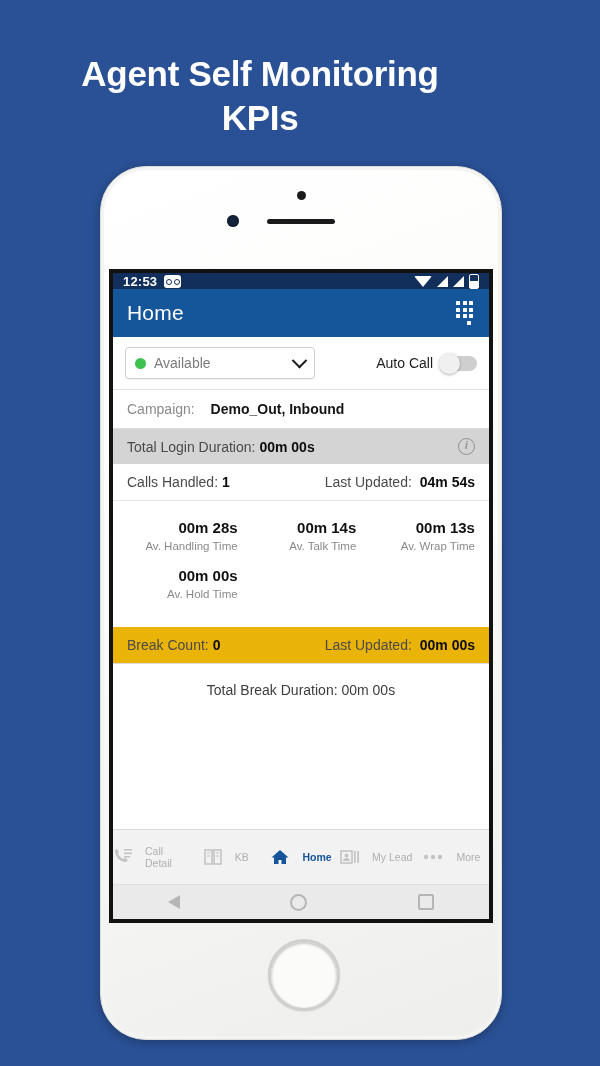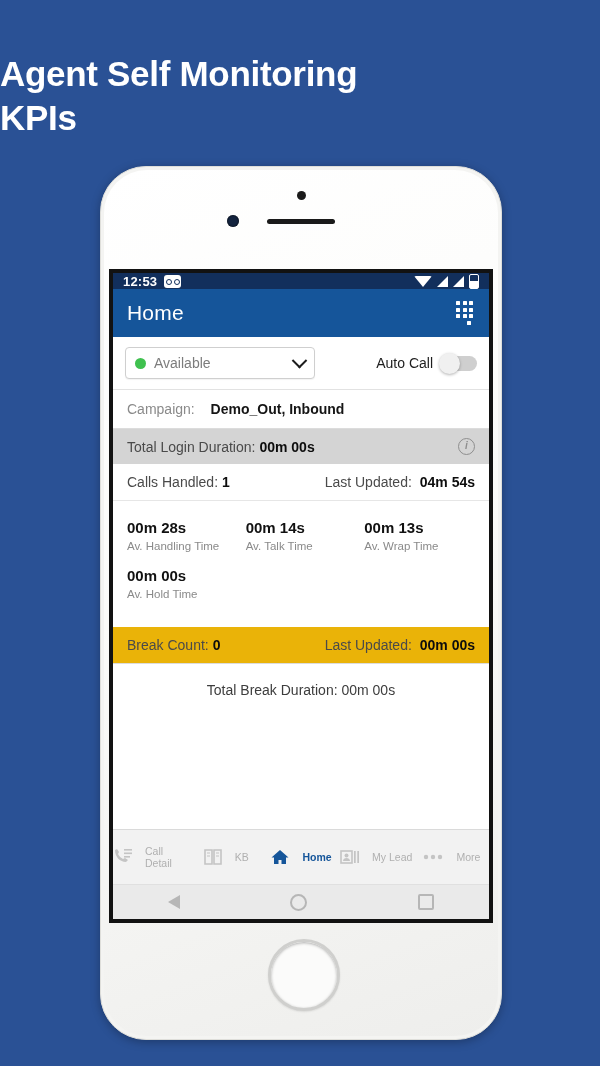--- a/index.html
+++ b/index.html
@@ -14,21 +14,21 @@
     overflow: hidden;
     position: relative;
   }
 
   
   .promo-title {
     position: absolute;
     top: 52px;
     left: 0;
     width: 520px;
-    text-align: left;
+    text-align: center;
     color: #ffffff;
     font-size: 35px;
     font-weight: bold;
     line-height: 44px;
     letter-spacing: -0.3px;
   }
   .promo-title span { display: block; }
 
   
   .phone {
@@ -337,21 +337,21 @@
   
   .metrics {
     padding: 14px 10px 16px 10px;
     display: flex;
     flex-wrap: wrap;
     background: #ffffff;
     flex: none;
   }
   .metric {
     width: 33.33%;
-    text-align: left;
+    text-align: right;
     box-sizing: border-box;
     padding: 4px 4px 10px 4px;
   }
   .metric-value {
     font-size: 15px;
     font-weight: bold;
     color: #111111;
   }
   .metric-label {
     margin-top: 3px;

